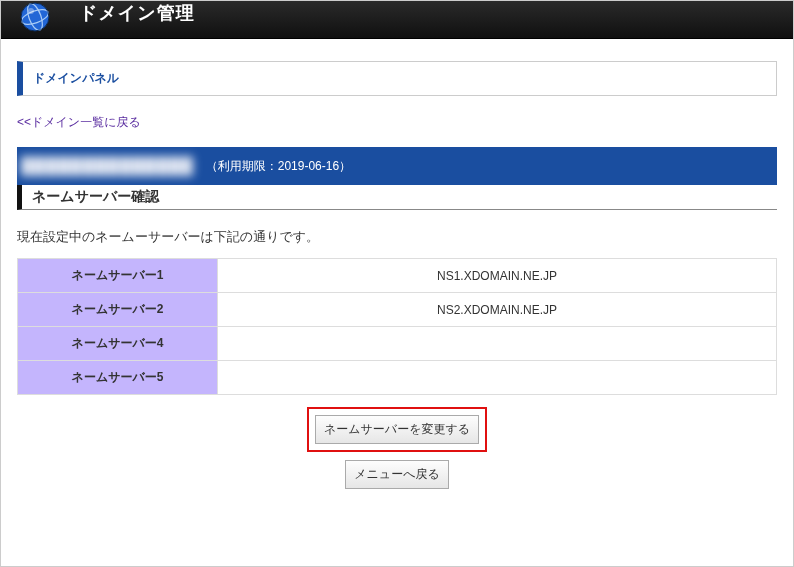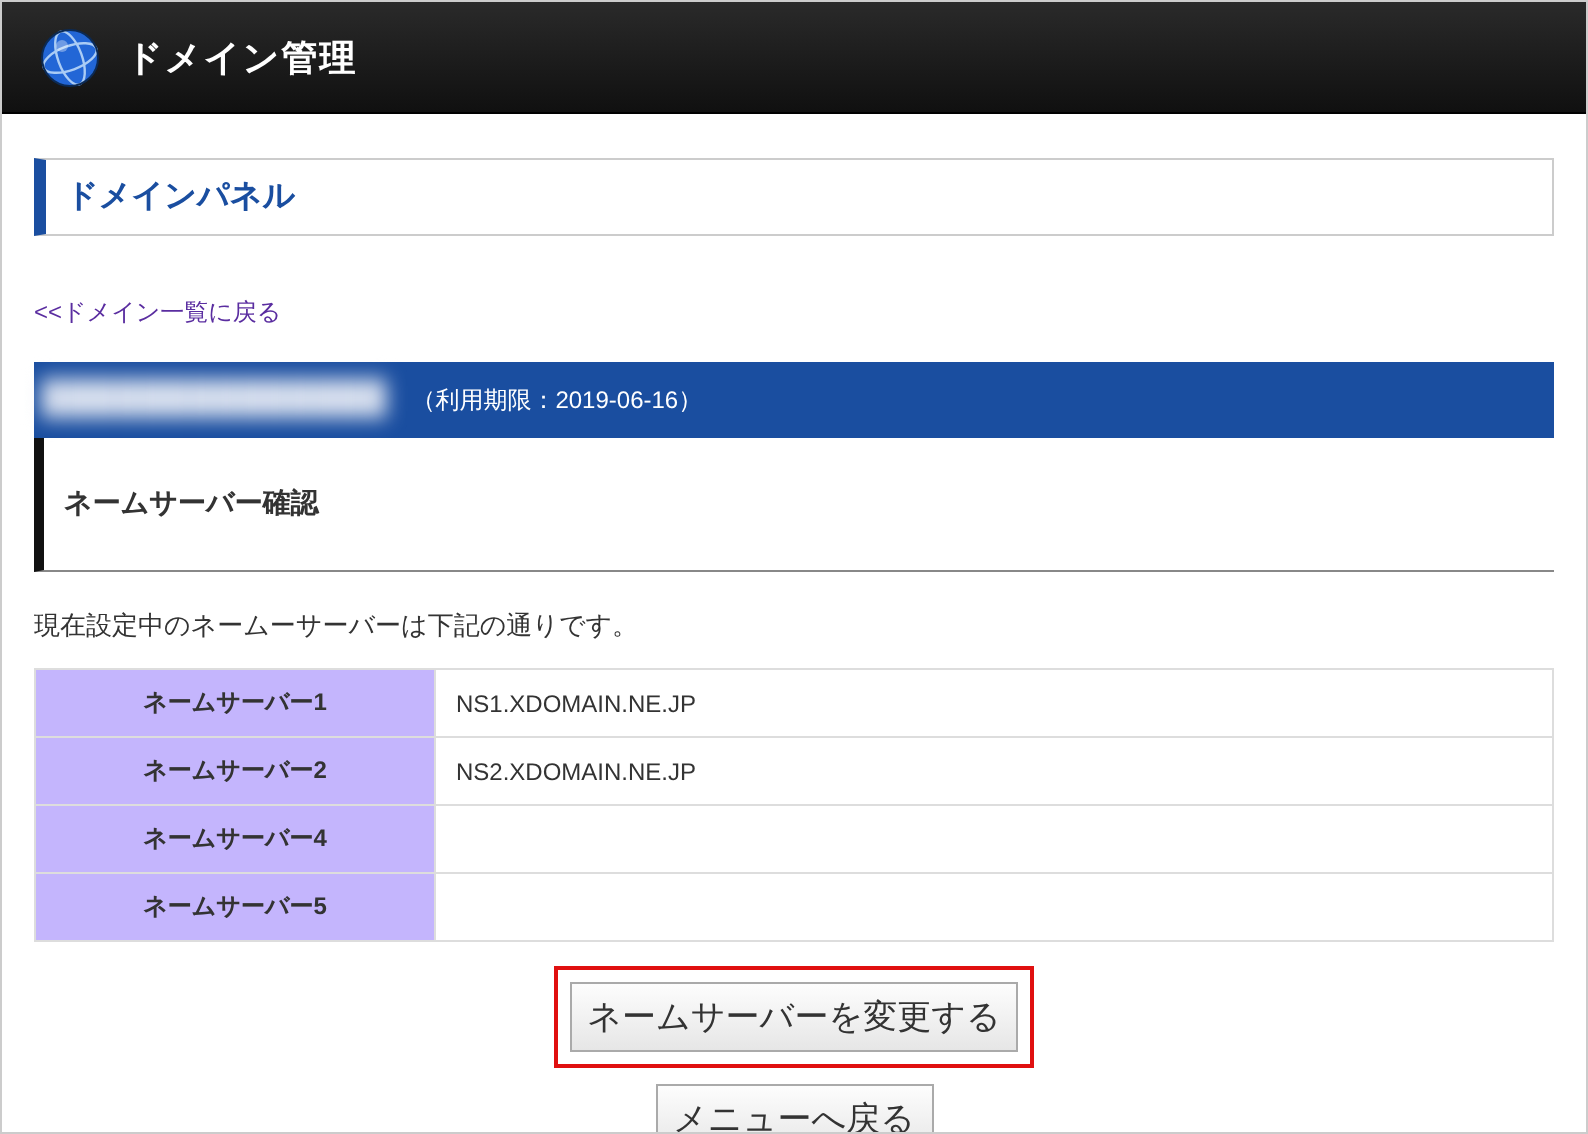--- a/index.html
+++ b/index.html
@@ -8,47 +8,48 @@
       font-size: 13px;
       background: #fff;
       width: 794px;
       height: 567px;
       border: 1px solid #ccc;
       color: #333;
     }
     
     .top-header {
       background: linear-gradient(to bottom, #2a2a2a 0%, #101010 100%);
-      height: 56px;
+      height: 38px;
       display: flex;
-      align-items: center;
+      align-items: flex-start;
       padding: 0 18px;
       border-bottom: 1px solid #000;
+      gap: 16px;
     }
     .globe-icon {
       width: 32px; height: 32px;
       margin-right: 12px;
     }
     .header-title {
       color: #fff;
       font-size: 18px;
       font-weight: bold;
       letter-spacing: 1px;
     }
     .content {
       padding: 22px 16px 16px 16px;
     }
     .panel-title {
       border: 1px solid #ccc;
       border-left: 6px solid #1a4ea0;
       padding: 8px 10px;
       font-weight: bold;
       color: #1a4ea0;
-      font-size: 16px;
-      margin-bottom: 30px;
+      font-size: 12px;
+      margin-bottom: 18px;
     }
     .description {
       color: #1a4ea0;
       font-weight: bold;
       font-size: 13px;
       margin-bottom: 18px;
     }
     .back-link {
       color: #5a2da0;
       text-decoration: none;
@@ -70,53 +71,53 @@
       font-weight: bold;
       font-size: 16px;
       letter-spacing: 1px;
       color: #e8ecf5;
       margin-right: 12px;
     }
     .expiry { font-size: 12px; }
     .section-title {
       border-left: 5px solid #111;
       border-bottom: 1px solid #888;
-      padding: 24px 10px;
+      padding: 3px 10px;
       font-weight: bold;
       font-size: 14px;
       margin-bottom: 18px;
     }
     .note { font-size: 13px; margin-bottom: 12px; }
     .ns-table {
       width: 100%;
       border-collapse: collapse;
       margin-bottom: 12px;
     }
     .ns-table th, .ns-table td {
       border: 1px solid #ddd;
       padding: 8px 10px;
       font-size: 12px;
-      text-align: left;
+      text-align: center;
     }
     .ns-table th {
       background: #c4b5fd;
       text-align: center;
       font-weight: bold;
       width: 200px;
       color: #333;
     }
     .button-row { text-align: center; margin: 8px 0; }
     .highlight-box {
       display: inline-block;
       border: 2px solid #e01010;
       padding: 6px;
     }
     .btn {
       font-family: Liberation Serif, serif;
-      font-size: 17px;
+      font-size: 12px;
       padding: 5px 8px;
       background: linear-gradient(to bottom, #fdfdfd, #e6e6e6);
       border: 1px solid #aaa;
       cursor: pointer;
       color: #333;
     }
   </style>
 </head>
 <body>
 

